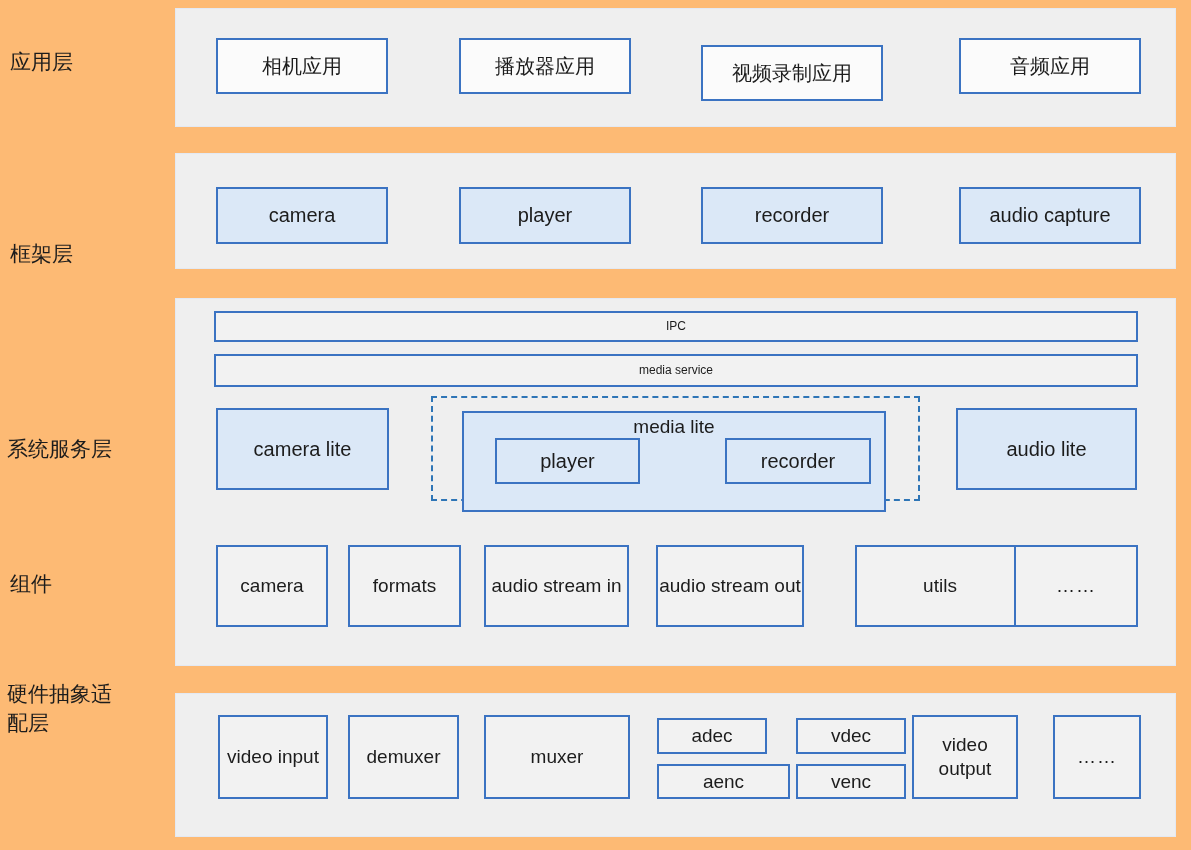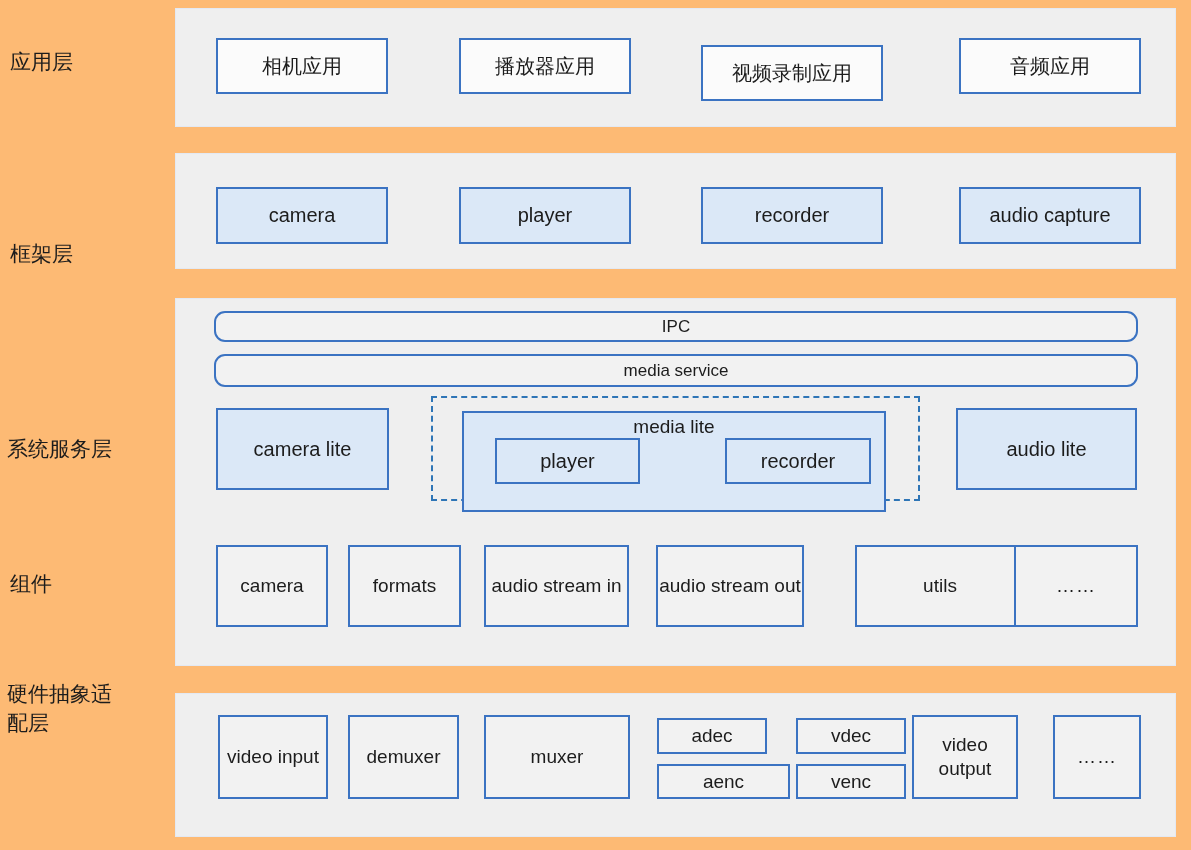--- a/index.html
+++ b/index.html
@@ -16,21 +16,21 @@
   body{font-family:"Liberation Sans","DejaVu Sans",sans-serif;color:var(--text);}
   .canvas{position:relative;width:1191px;height:850px;background:#fdba74;overflow:hidden;}
   .layer-label{position:absolute;font-size:21px;line-height:1.38;color:var(--text);}
   .band{position:absolute;left:175px;width:1001px;background:var(--band-bg);border:1px solid var(--band-border);box-sizing:border-box;}
   .box{position:absolute;box-sizing:border-box;border:2px solid var(--box-border);
        display:flex;align-items:center;justify-content:center;text-align:center;
        font-size:20px;line-height:1.25;color:var(--text);}
   .fill-light{background:var(--fill-light);}
   .fill-blue{background:var(--fill-blue);}
   .fill-gray{background:var(--fill-gray);}
-  .bar{font-size:17px;border-radius:11px;}
+  .bar{font-size:12px;}
   .comp{font-size:19px;}
   .dashed-wrap{position:absolute;box-sizing:border-box;border:2px dashed var(--dashed-border);background:transparent;}
   .media-lite{position:absolute;box-sizing:border-box;border:2px solid var(--box-border);
       background:var(--fill-blue);font-size:19px;color:var(--text);text-align:center;}
   .media-lite-title{padding-top:3px;}
   .ellipsis-box{font-size:19px;letter-spacing:1px;}
 </style>
 </head>
 <body>
 

